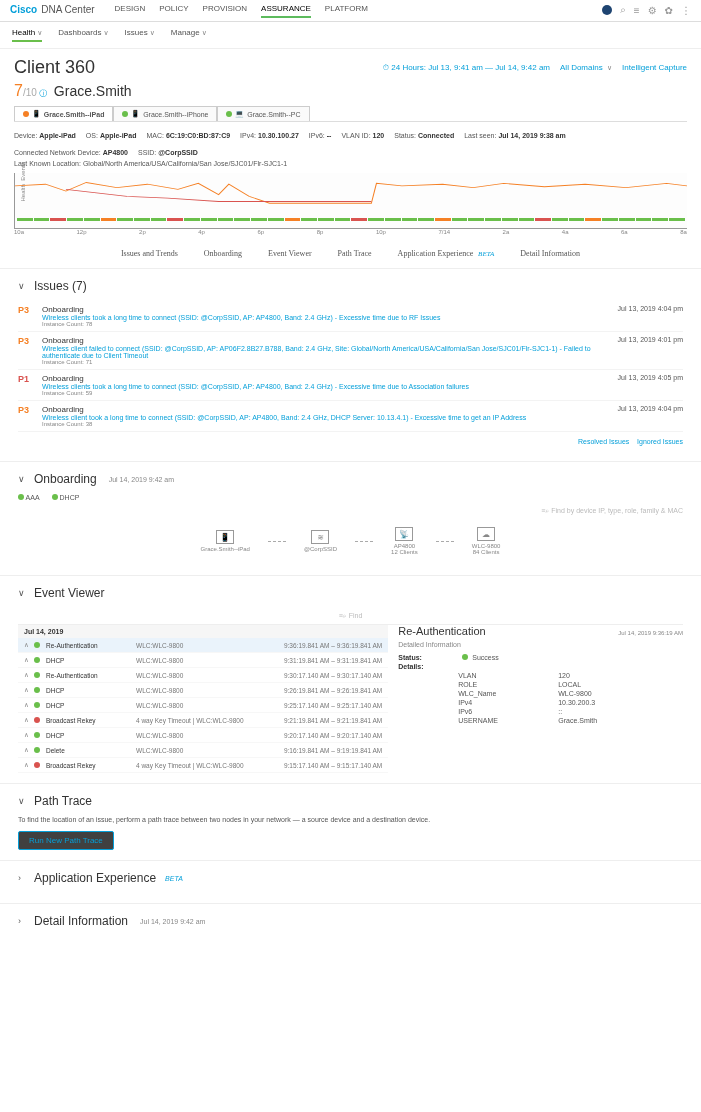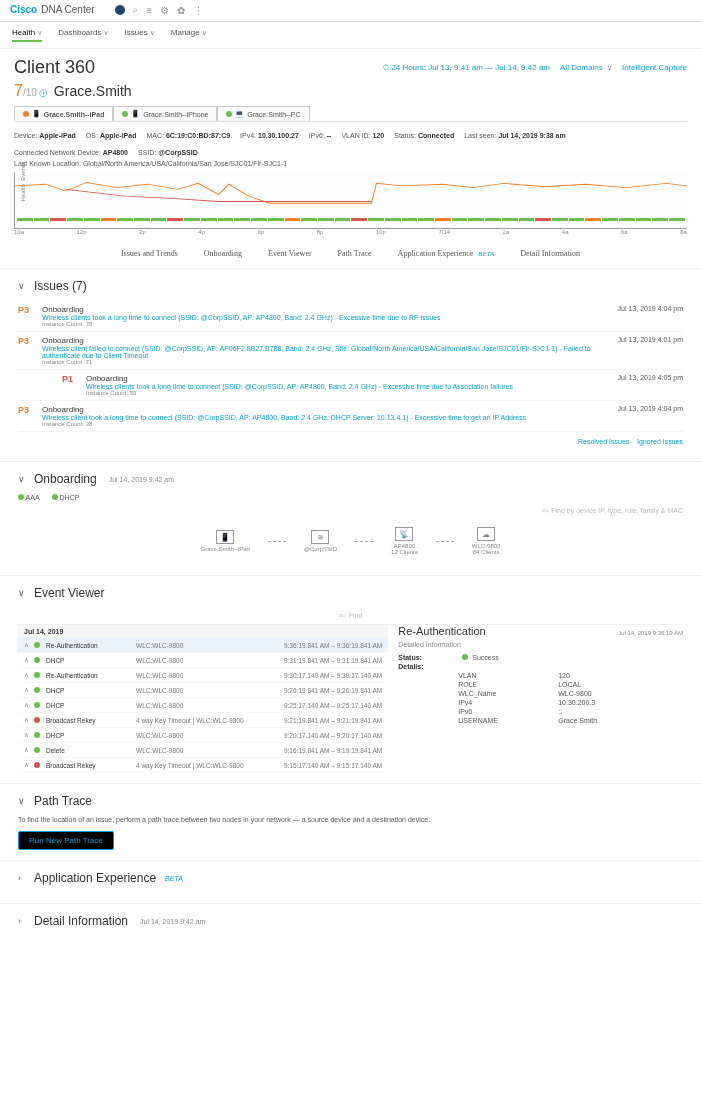--- a/index.html
+++ b/index.html
@@ -37,21 +37,21 @@
 .seg-g { background: #6abf4b; }
 .seg-r { background: #d9534f; }
 .seg-o { background: #f58025; }
 .chart-x { display: flex; justify-content: space-between; font-size: 6px; color: #888; margin: 0 14px 8px; }
 .section-nav { display: flex; justify-content: center; gap: 26px; font-size: 8px; color: #555; padding: 6px 0 10px; border-bottom: 1px solid #eee; font-family: Liberation Serif, serif; }
 .section { padding: 10px 18px; border-bottom: 1px solid #eee; }
 .sec-head { display: flex; align-items: center; gap: 6px; font-size: 12px; font-weight: 400; margin-bottom: 8px; }
 .caret { font-size: 9px; color: #555; cursor: pointer; width: 10px; }
 .issue-row { display: flex; padding: 4px 0; font-size: 7px; border-bottom: 1px solid #f3f3f3; }
 .issue-p { width: 24px; font-weight: bold; font-size: 9px; }
-.p1 { color: #d9534f; margin-left: 44px; } .p2 { color: #f58025; } .p3 { color: #f58025; }
+.p1 { color: #d9534f; } .p2 { color: #f58025; } .p3 { color: #f58025; }
 .issue-body { flex: 1; }
 .issue-cat { color: #333; font-size: 8px; }
 .issue-link { color: #049fd9; }
 .issue-meta { color: #888; font-size: 6px; }
 .issue-date { width: 90px; text-align: right; color: #555; font-size: 7px; }
 .issue-footer { text-align: right; padding: 6px 0; font-size: 7px; }
 .sub-ts { color: #888; font-size: 7px; margin-left: 6px; }
 .onb-legend { display: flex; gap: 12px; font-size: 7px; color: #555; margin-bottom: 6px; }
 .onb-search { text-align: right; font-size: 7px; color: #bbb; margin-bottom: 12px; }
 .topology { display: flex; justify-content: center; align-items: center; gap: 18px; margin: 10px 0; }
@@ -71,30 +71,37 @@
 .ev-time { flex: 1; text-align: right; color: #777; }
 .ev-detail { flex: 1; font-size: 7px; }
 .ev-detail-head { display: flex; justify-content: space-between; align-items: baseline; margin-bottom: 4px; }
 .ev-detail-title { font-size: 11px; color: #333; }
 .ev-detail-sub { color: #888; font-size: 7px; margin-bottom: 6px; }
 .ev-kv { display: flex; font-size: 7px; margin-bottom: 2px; }
 .ev-kv .k { width: 60px; font-weight: bold; color: #333; }
 .ev-kv .k2 { width: 100px; color: #555; }
 .ev-kv .v { color: #555; }
 .pt-desc { font-size: 7px; color: #555; margin-bottom: 8px; }
-.pt-btn { border: 1px solid #049fd9; color: #049fd9; background: #000000; padding: 4px 10px; font-size: 8px; border-radius: 2px; cursor: pointer; }
+.pt-btn { border: 1px solid #049fd9; color: #049fd9; background: #404040; padding: 4px 10px; font-size: 8px; border-radius: 2px; cursor: pointer; }
 .beta { color: #049fd9; font-size: 7px; font-style: italic; margin-left: 3px; }
 svg.sparkline { width: 100%; height: 100%; }
 </style>
 </head>
 <body>
 
 <div class="topbar">
   <span class="logo">Cisco</span>
   <span class="logo-sub">DNA Center</span>
+  <div class="topnav">
+    <span>DESIGN</span>
+    <span>POLICY</span>
+    <span>PROVISION</span>
+    <span class="active">ASSURANCE</span>
+    <span>PLATFORM</span>
+  </div>
   <div class="topicons">
     <span class="badge-circle"></span>
     <span>⌕</span>
     <span>≡</span>
     <span>⚙</span>
     <span>✿</span>
     <span>⋮</span>
   </div>
 </div>
 

